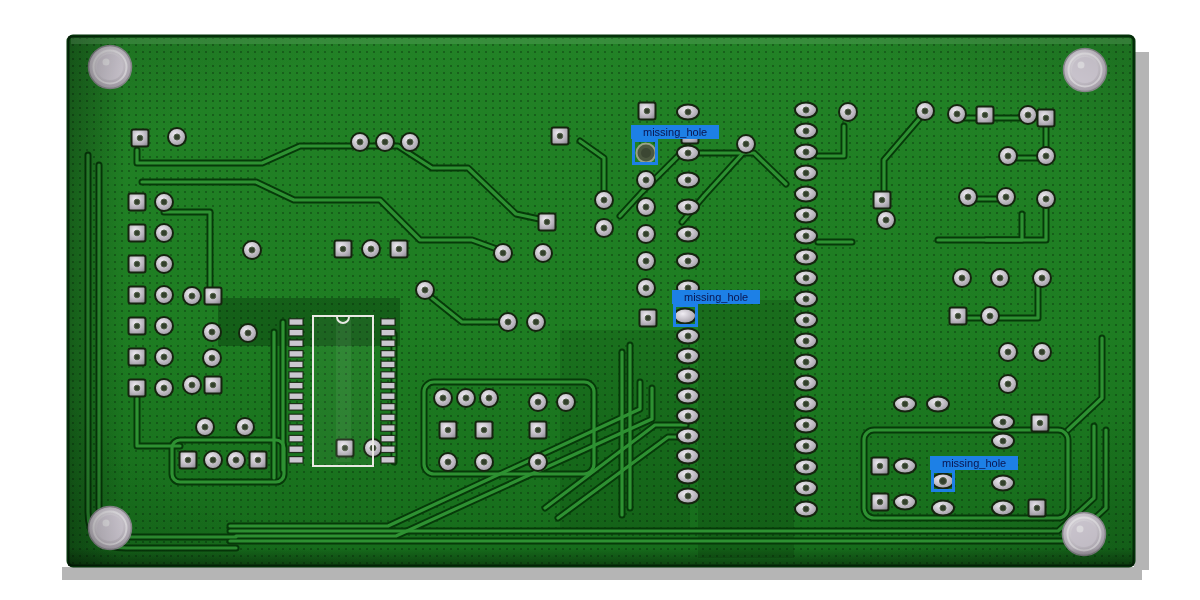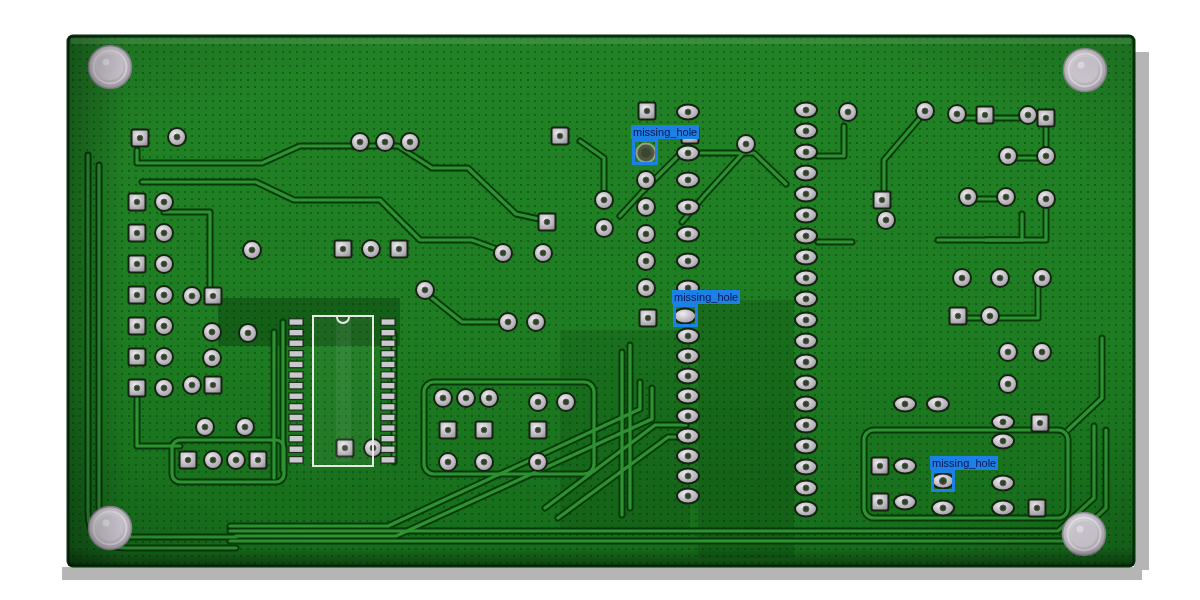--- a/index.html
+++ b/index.html
@@ -4,21 +4,21 @@
 <style>
   html,body{margin:0;padding:0;background:#ffffff;}
   .stage{
     position:relative;width:1200px;height:600px;overflow:hidden;
     background:#ffffff;font-family:"Liberation Sans",sans-serif;
   }
   .stage svg{position:absolute;left:0;top:0;}
   .ann-layer{position:absolute;left:0;top:0;width:1200px;height:600px;pointer-events:none;}
   .ann-box{position:absolute;box-sizing:border-box;border:3px solid var(--ann,#1d80e6);}
   .ann-label{
-    position:absolute;height:14px;line-height:14px;padding:0 2px;white-space:nowrap;
+    position:absolute;height:14px;line-height:14px;padding:0 12px;white-space:nowrap;
     background:var(--ann,#1d80e6);color:var(--annText,#0a1550);font-size:11px;
   }
 </style>
 </head>
 <body>
 
 <div class="stage">
   <svg id="pcb-svg" width="1200" height="600" viewBox="0 0 1200 600">
     <defs>
       <radialGradient id="padGrad" cx="40%" cy="35%" r="75%">

